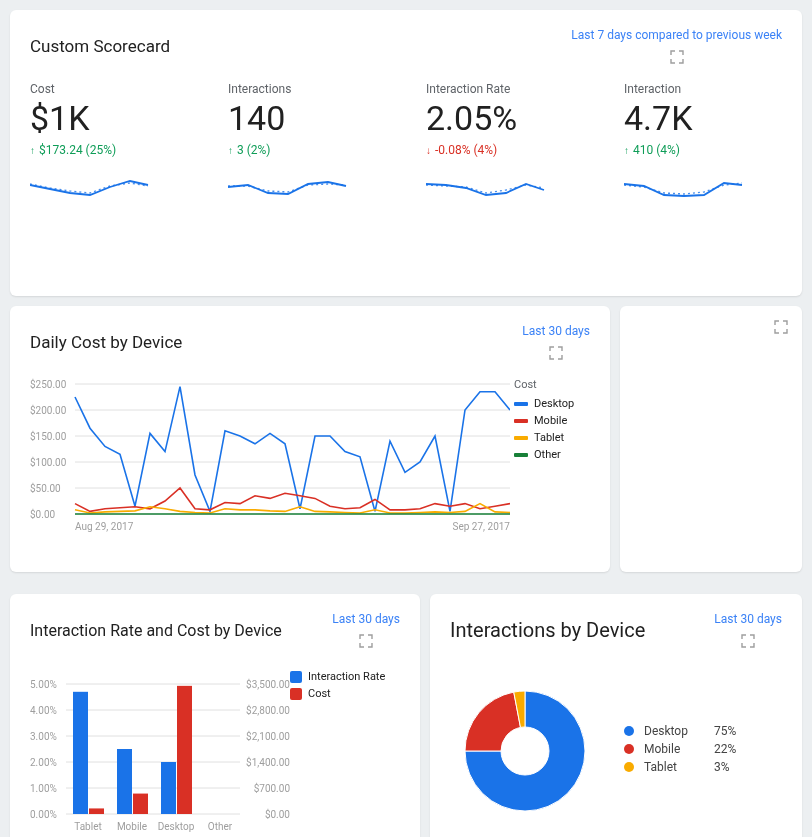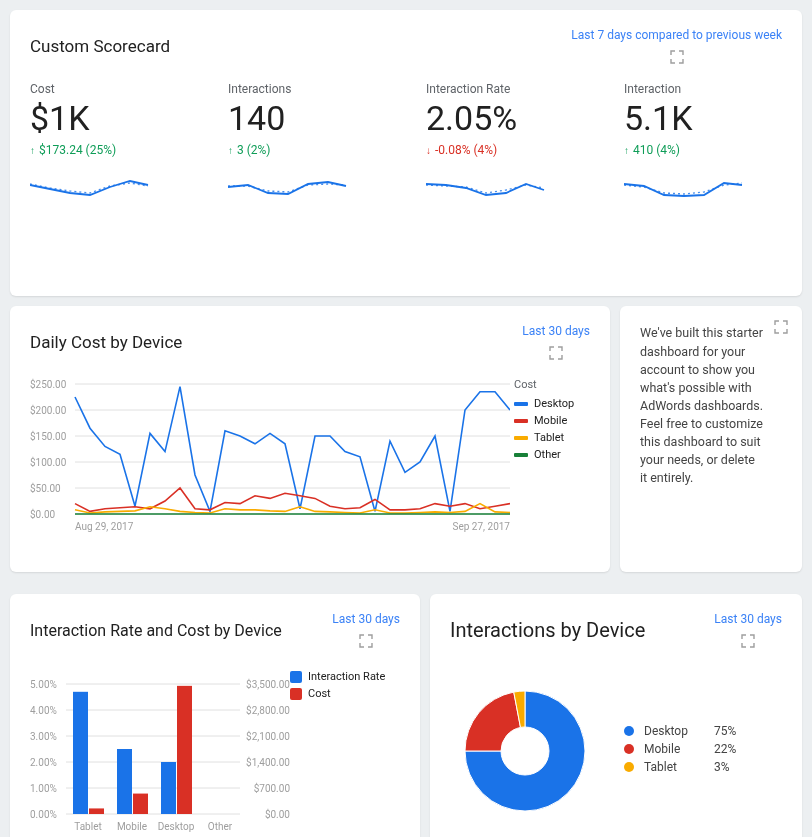--- a/index.html
+++ b/index.html
@@ -119,21 +119,21 @@
         <span>-0.08% (4%)</span>
       </div>
       <svg class="sparkline" viewBox="0 0 120 34">
         <polyline points="0,13 20,14 40,17 60,24 80,22 100,13 118,19" fill="none" stroke="#1a73e8" stroke-width="1.8"></polyline>
         <polyline points="0,14 20,15 40,16 60,22 80,19 100,14 118,17" fill="none" stroke="#1a73e8" stroke-width="1.4" stroke-dasharray="2 3" opacity="0.8"></polyline>
       </svg>
     </div>
 
     <div class="metric">
       <div class="metric-label">Interaction</div>
-      <div class="metric-value">5.1K</div>
+      <div class="metric-value">4.7K</div>
       <div class="metric-delta delta-up">
         <span class="arrow">↑</span>
         <span>410 (4%)</span>
       </div>
       <svg class="sparkline" viewBox="0 0 120 34">
         <polyline points="0,13 20,15 40,24 60,25 80,24 100,12 118,14" fill="none" stroke="#1a73e8" stroke-width="1.8"></polyline>
         <polyline points="0,14 20,16 40,22 60,23 80,21 100,14 118,12" fill="none" stroke="#1a73e8" stroke-width="1.4" stroke-dasharray="2 3" opacity="0.8"></polyline>
       </svg>
     </div>
   </div>
@@ -204,21 +204,20 @@
   </div>
 
   <div class="card info-card">
     <div style="position:absolute; top:14px; right:14px;" class="expand-icon">
       <svg viewBox="0 0 14 14" width="14" height="14">
           <g stroke="#9e9e9e" stroke-width="1.4" fill="none">
             <path d="M1 5V1h4M13 9v4H9M9 1h4v4M5 13H1V9"></path>
           </g>
         </svg>
     </div>
-    <div style="padding-right:18px;">We've built this starter dashboard for your account to show you what's possible with AdWords dashboards. Feel free to customize this dashboard to suit your needs, or delete it entirely.</div>
   </div>
 </div>
 
 <div class="row3">
   <div class="card">
     <div class="card-header">
       <div class="card-title" style="font-size:16px">Interaction Rate and Cost by Device</div>
       <div class="card-subtitle">
         <span>Last 30 days</span>
         <span class="expand-icon">

